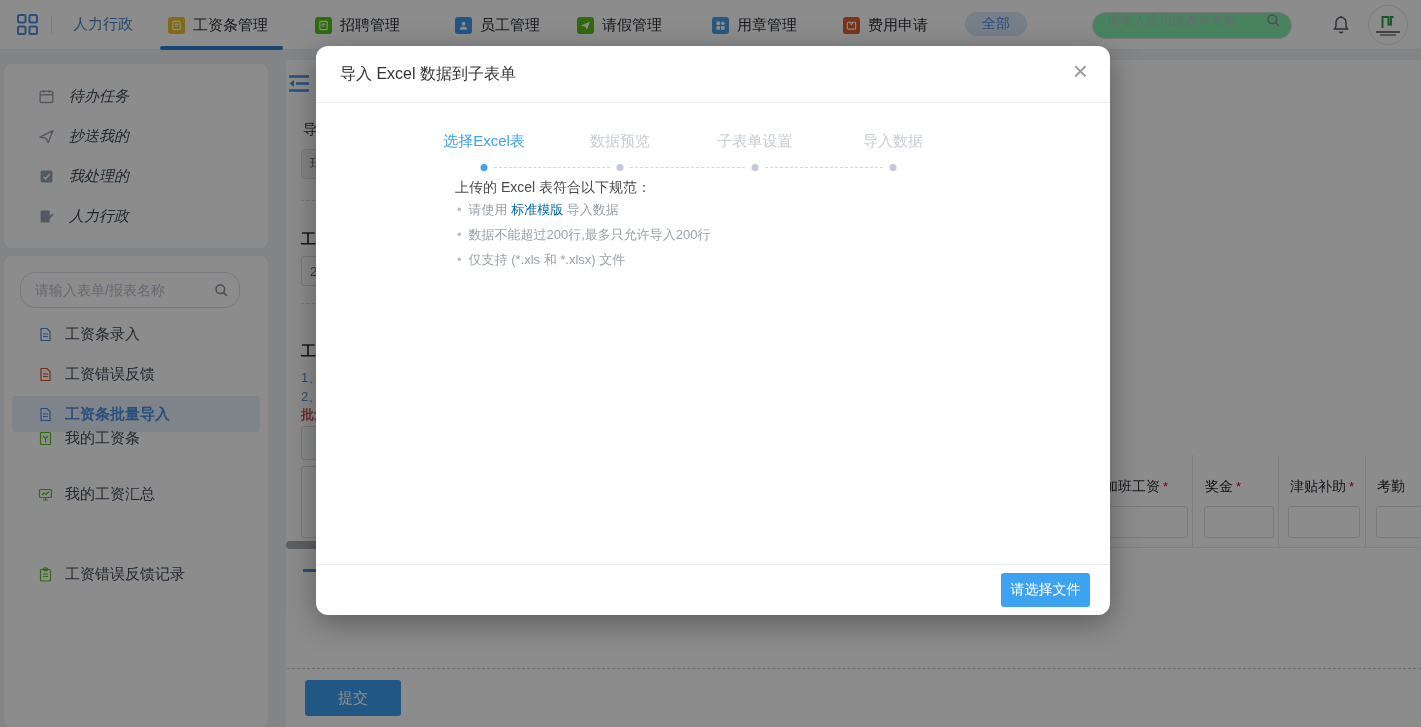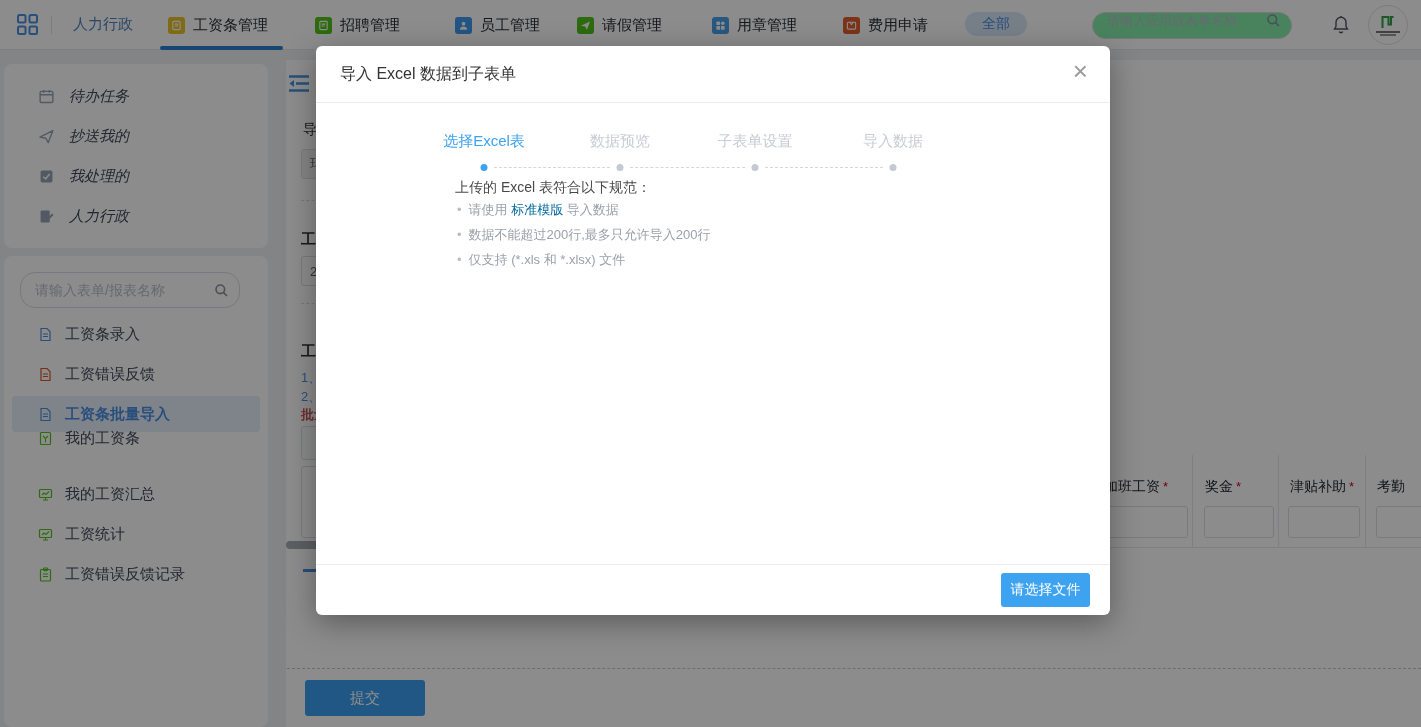--- a/index.html
+++ b/index.html
@@ -29,25 +29,25 @@
   
   #main-card { position:absolute; left:286px; top:60px; width:1135px; height:667px; background:#fff; }
   .frag-label { position:absolute; font-size:14px; color:#333; white-space:nowrap; }
   .frag-section { position:absolute; font-size:15px; font-weight:bold; color:#303133; white-space:nowrap; }
   .frag-input { position:absolute; background:#fff; border:1px solid #dcdfe6; border-radius:3px; font-size:13px; color:#606266; display:flex; align-items:center; padding-left:8px; }
   .frag-dash { position:absolute; border-top:1px dashed #d8dce4; }
   .note-blue { position:absolute; font-size:13px; color:#4a90e2; white-space:nowrap; }
   .th-cell { position:absolute; font-size:14px; color:#24292f; white-space:nowrap; }
   .th-cell .req { color:#d9001b; margin-left:3px; font-size:13px; }
   .vline { position:absolute; width:1px; background:#e4e7ed; }
-  .btn-submit { position:absolute; left:305px; top:680px; width:120px; height:36px; background:#3b9ff0; color:#fff; font-size:15px; border:none; border-radius:3px; cursor:pointer; font-family:inherit; }
+  .btn-submit { position:absolute; left:305px; top:680px; width:96px; height:36px; background:#3b9ff0; color:#fff; font-size:15px; border:none; border-radius:3px; cursor:pointer; font-family:inherit; }
 
   
   #mask { position:absolute; left:0; top:0; width:1421px; height:727px; background:rgba(0,0,0,0.45); z-index:40; }
-  #modal { position:absolute; left:316px; top:46px; width:794px; height:569px; background:#fff; border-radius:6px; box-shadow:0 8px 30px rgba(0,0,0,0.35); z-index:50; }
+  #modal { position:absolute; left:316px; top:46px; width:794px; height:569px; background:#fff; border-radius:12px; box-shadow:0 8px 30px rgba(0,0,0,0.35); z-index:50; }
   #modal-header { position:absolute; left:0; top:0; right:0; height:57px; border-bottom:1px solid #ececec; }
   #modal-title { position:absolute; left:24px; top:18px; font-size:16px; color:#333; }
   #modal-close { position:absolute; right:22px; top:12px; font-size:26px; line-height:26px; color:#9b9b9b; cursor:pointer; font-weight:300; }
   .step-label { position:absolute; top:86px; transform:translateX(-50%); font-size:15px; color:#c8ccd4; white-space:nowrap; }
   .step-label.active { color:#3da2f0; }
   .step-dot { position:absolute; top:118px; width:7px; height:7px; border-radius:50%; background:#c4c9d2; transform:translateX(-50%); }
   .step-dot.active { background:#3da2f0; }
   .step-line { position:absolute; top:121px; border-top:1px dashed #d4d8de; }
   #rules-title { position:absolute; left:139px; top:133px; font-size:14px; color:#4a4a4a; }
   .rule { position:absolute; left:141px; font-size:13px; color:#9aa1a9; white-space:nowrap; }
@@ -253,30 +253,20 @@
     <div class="form-item" style="top:220px;">
       <span>
           <svg width="15" height="15" viewBox="0 0 15 15">
             <rect x="1.5" y="2.5" width="12" height="8" rx="1" fill="none" stroke="#52c41a" stroke-width="1.2"></rect>
             <path d="M4 8 L6 6 L8 7.5 L11 4.5" fill="none" stroke="#52c41a" stroke-width="1.1"></path>
             <path d="M7.5 10.5v2.5M5 13h5" stroke="#52c41a" stroke-width="1.1"></path>
           </svg>
         </span>
       <span>我的工资汇总</span>
     </div>
-    <div class="form-item" style="top:260px;">
-      <span>
-          <svg width="15" height="15" viewBox="0 0 15 15">
-            <rect x="1.5" y="2.5" width="12" height="8" rx="1" fill="none" stroke="#52c41a" stroke-width="1.2"></rect>
-            <path d="M4 8 L6 6 L8 7.5 L11 4.5" fill="none" stroke="#52c41a" stroke-width="1.1"></path>
-            <path d="M7.5 10.5v2.5M5 13h5" stroke="#52c41a" stroke-width="1.1"></path>
-          </svg>
-        </span>
-      <span>工资统计</span>
-    </div>
     <div class="form-item" style="top:300px;">
       <span>
           <svg width="15" height="15" viewBox="0 0 15 15">
             <rect x="2.5" y="2.5" width="10" height="11.5" rx="1" fill="none" stroke="#52c41a" stroke-width="1.2"></rect>
             <rect x="5.5" y="1" width="4" height="2.6" rx="0.8" fill="none" stroke="#52c41a" stroke-width="1.1"></rect>
             <path d="M5 7h5M5 9.5h5" stroke="#52c41a" stroke-width="1.1"></path>
           </svg>
         </span>
       <span>工资错误反馈记录</span>
     </div>

